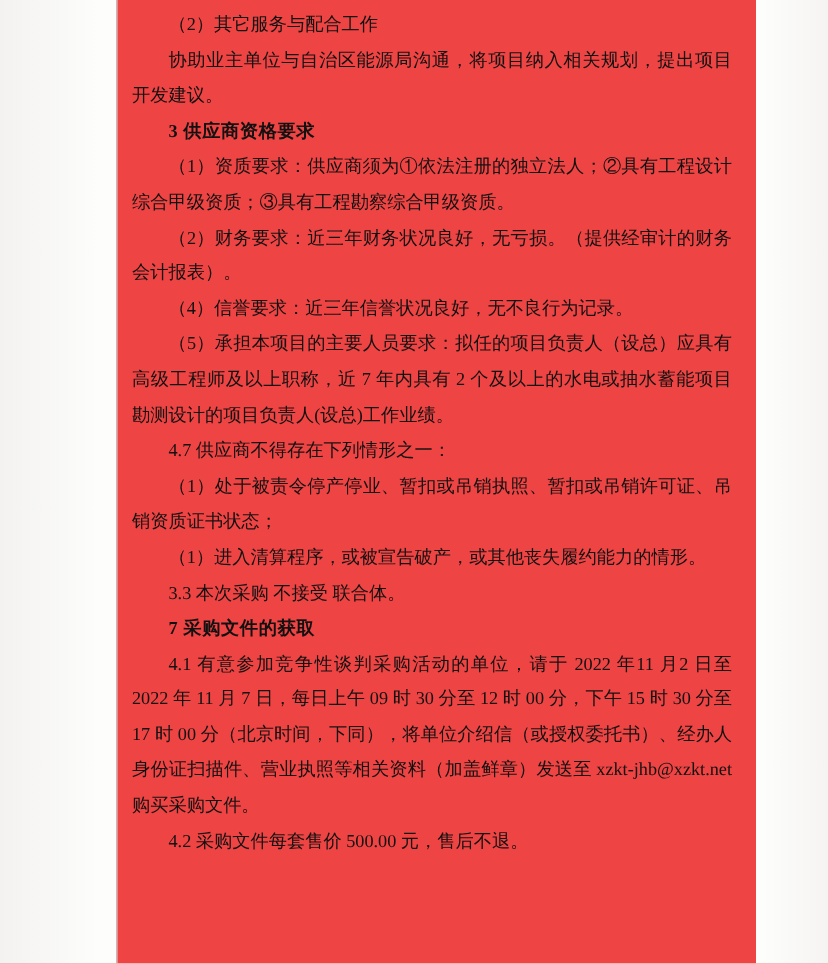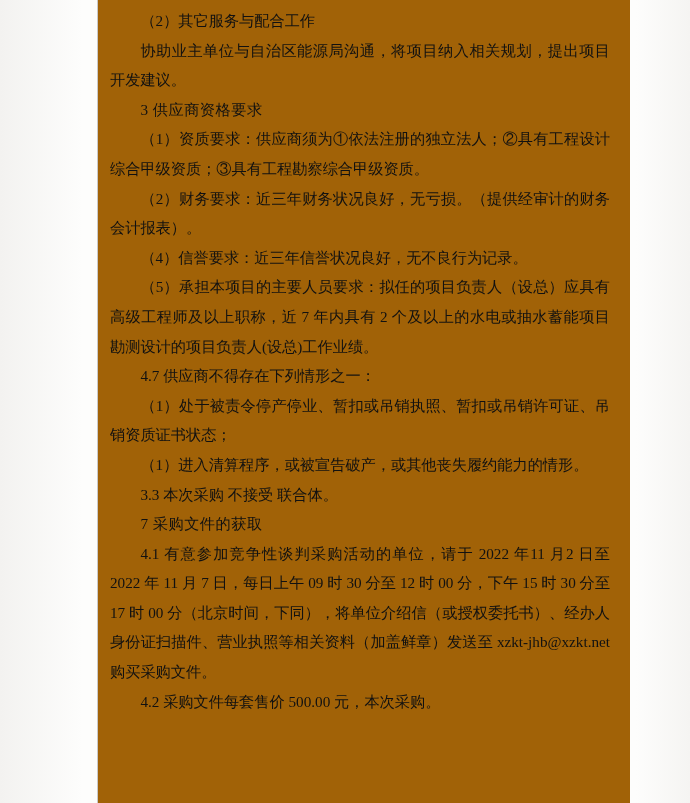--- a/index.html
+++ b/index.html
@@ -8,21 +8,21 @@
     background: #ffffff;
   }
   body {
     font-family: "Liberation Serif", "DejaVu Serif", serif;
     color: #111111;
   }
   #page {
     position: relative;
     width: 690px;
     height: 803px;
-    background: #a16207;
+    background: #ef4444;
     overflow: hidden;
   }
   
   .page-edge-line {
     position: absolute;
     left: 97px;
     top: 0;
     width: 1px;
     height: 803px;
     background: #c9c9c9;
@@ -35,21 +35,21 @@
     font-size: 15.2px;
     line-height: 29.6px;
     text-align: justify;
   }
   p {
     margin: 0;
     text-indent: 0;
   }
   .ind2 { text-indent: 2em; }
   .heading {
-    font-weight: normal;
+    font-weight: bold;
     text-indent: 2em;
     letter-spacing: 0.5px;
   }
   .u {
     text-underline-offset: 2px;
   }
   
   .edge-shadow-left {
     position: absolute;
     left: 0; top: 0;
@@ -78,15 +78,15 @@
       <p class="ind2">（1）资质要求：供应商须为①依法注册的独立法人；②具有工程设计综合甲级资质；③具有工程勘察综合甲级资质。</p>
       <p class="ind2">（2）财务要求：近三年财务状况良好，无亏损。（提供经审计的财务会计报表）。</p>
       <p class="ind2">（4）信誉要求：近三年信誉状况良好，无不良行为记录。</p>
       <p class="ind2">（5）承担本项目的主要人员要求：拟任的项目负责人（设总）应具有高级工程师及以上职称，近 7 年内具有 2 个及以上的水电或抽水蓄能项目勘测设计的项目负责人(设总)工作业绩。</p>
       <p class="ind2">4.7 供应商不得存在下列情形之一：</p>
       <p class="ind2">（1）处于被责令停产停业、暂扣或吊销执照、暂扣或吊销许可证、吊销资质证书状态；</p>
       <p class="ind2">（1）进入清算程序，或被宣告破产，或其他丧失履约能力的情形。</p>
       <p class="ind2"><span>3.3 本次采购 </span><span class="u">不接受</span><span> 联合体。</span></p>
       <p class="heading">7 采购文件的获取</p>
       <p class="ind2"><span>4.1 有意参加竞争性谈判采购活动的单位，请于 </span><span class="u">2022</span><span> 年</span><span class="u">11</span><span> 月</span><span class="u">2</span><span> 日至 </span><span class="u">2022</span><span> 年 </span><span class="u">11</span><span> 月 </span><span class="u">7</span><span> 日，每日上午 </span><span class="u">09</span><span> 时 </span><span class="u">30</span><span> 分至 </span><span class="u">12</span><span> 时 </span><span class="u">00</span><span> 分，下午 </span><span class="u">15</span><span> 时 </span><span class="u">30</span><span> 分至 </span><span class="u">17</span><span> 时 </span><span class="u">00</span><span> 分（北京时间，下同），将单位介绍信（或授权委托书）、经办人身份证扫描件、营业执照等相关资料（加盖鲜章）发送至 xzkt-jhb@xzkt.net 购买采购文件。</span></p>
-      <p class="ind2"><span>4.2 采购文件每套售价 </span><span class="u">500.00</span><span> 元，本次采购。</span></p>
+      <p class="ind2"><span>4.2 采购文件每套售价 </span><span class="u">500.00</span><span> 元，售后不退。</span></p>
     </div>
 </div>
 
 </body></html>

